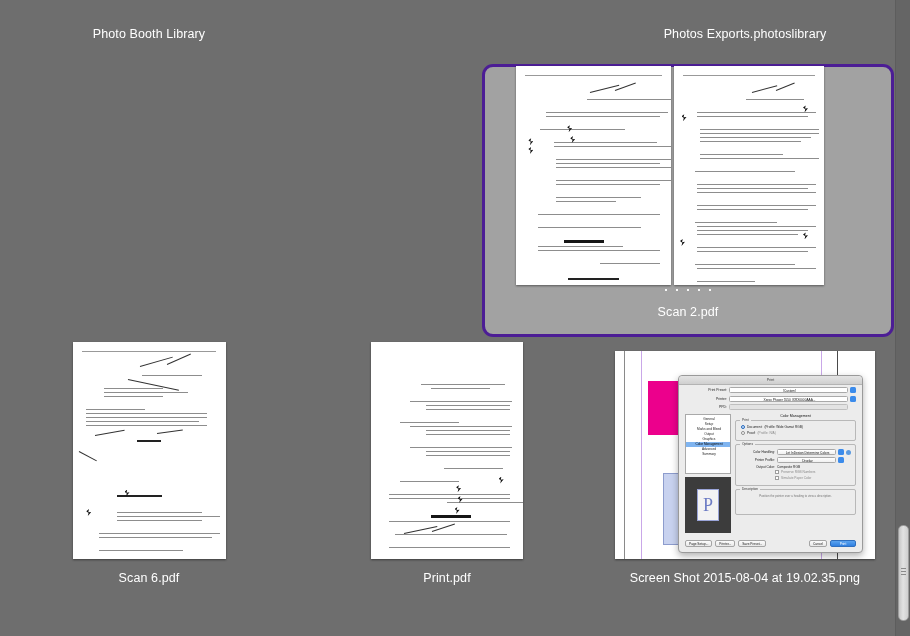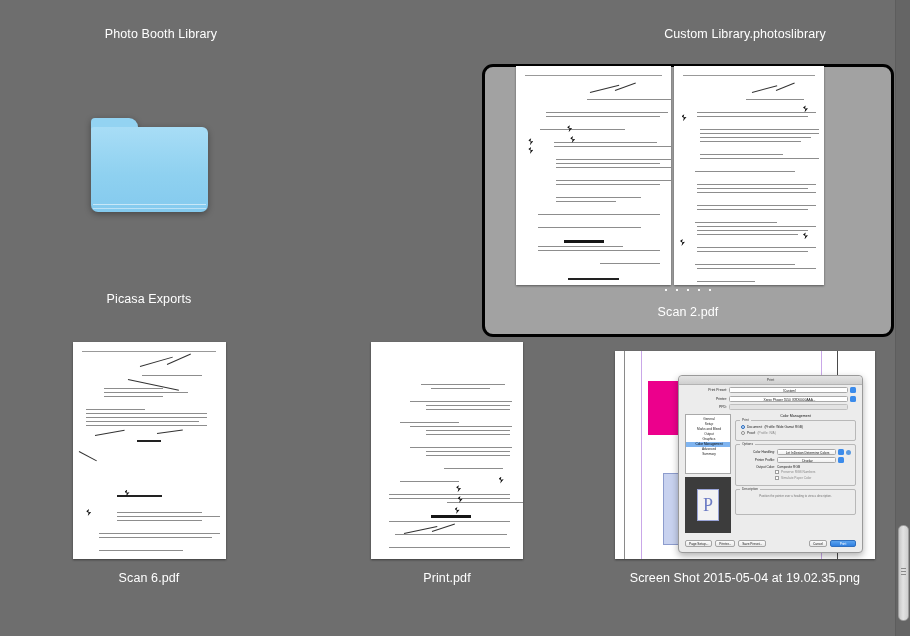--- a/index.html
+++ b/index.html
@@ -37,21 +37,21 @@
     align-items: flex-end;
     justify-content: center;
   }
 
   
   .selected-wrap {
     position: absolute;
     left: 482px; top: 64px;
     width: 412px; height: 273px;
     background: #a2a2a2;
-    border: 3px solid #000000;
+    border: 3px solid #4c1d95;
     border-radius: 11px;
   }
 
   
   .folder {
     position: relative;
     width: 117px; height: 94px;
     filter: drop-shadow(0 2px 3px rgba(0,0,0,0.35));
   }
   .folder .tab {
@@ -321,37 +321,28 @@
     height: 1px;
     background: #8a8a8a;
     box-shadow: 0 3px 0 #8a8a8a, 0 6px 0 #8a8a8a;
   }
 </style>
 </head>
 <body>
 
 <div id="finder-window">
 
-  <div class="icon-cell" style="left:0px; top:27px;margin-left:12px;">
+  <div class="icon-cell" style="left:0px; top:27px;">
     <div class="icon-label">Photo Booth Library</div>
   </div>
 
   <div class="icon-cell" style="left:596px; top:27px;">
-    <div class="icon-label">Custom Library.photoslibrary</div>
+    <div class="icon-label">Photos Exports.photoslibrary</div>
   </div>
 
-  <div class="icon-cell" style="left:0px; top:112px;">
-    <div class="thumb-area" style="height:100px;">
-      <div class="folder">
-        <div class="tab"></div>
-        <div class="body"></div>
-      </div>
-    </div>
-    <div class="icon-label" style="margin-top:80px;">Picasa Exports</div>
-  </div>
 
   <div class="selected-wrap">
 
     <div style="position:absolute; left:31px; top:-1px; display:flex; gap:3px;">
 
       <div class="page" style="width:155px; height:219px;">
         <div class="hdr"></div>
         <div class="lines">
           <div class="ln gap"></div>
           <div class="ln gap"></div>
@@ -670,21 +661,21 @@
             <span class="btn">Page Setup...</span>
             <span class="btn">Printer...</span>
             <span class="btn">Save Preset...</span>
             <span class="btn spacer"></span>
             <span class="btn">Cancel</span>
             <span class="btn primary">Print</span>
           </div>
         </div>
       </div>
     </div>
-    <div class="icon-label" style="margin-top:12px;">Screen Shot 2015-05-04 at 19.02.35.png</div>
+    <div class="icon-label" style="margin-top:12px;">Screen Shot 2015-08-04 at 19.02.35.png</div>
   </div>
 
   <div class="scroll-track">
     <div class="scroll-thumb">
       <div class="grip"></div>
     </div>
   </div>
 
 </div>
 

